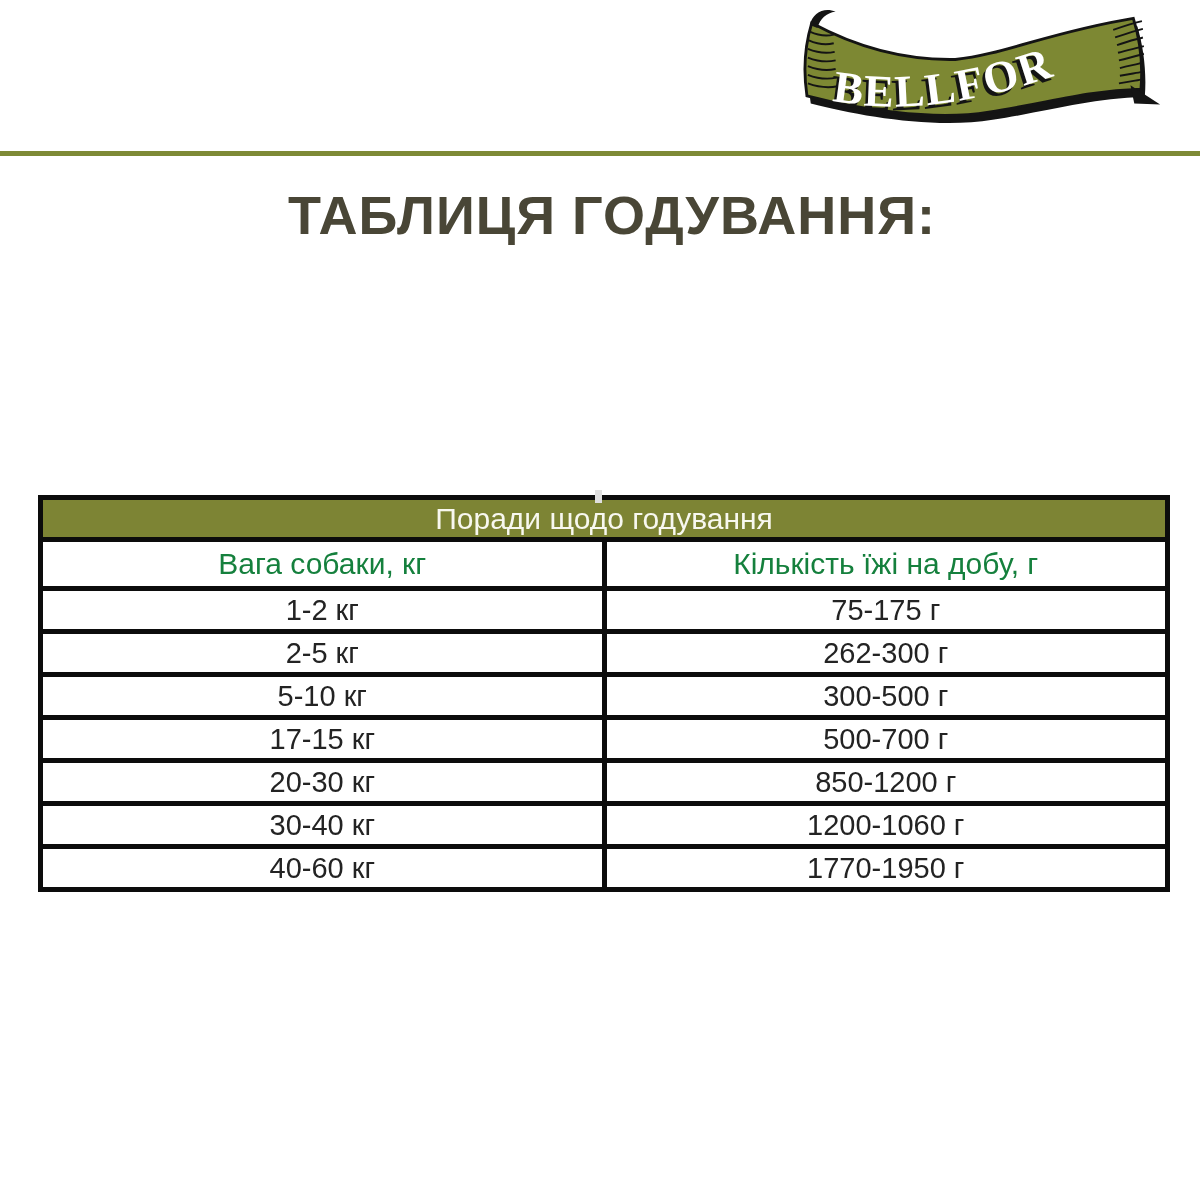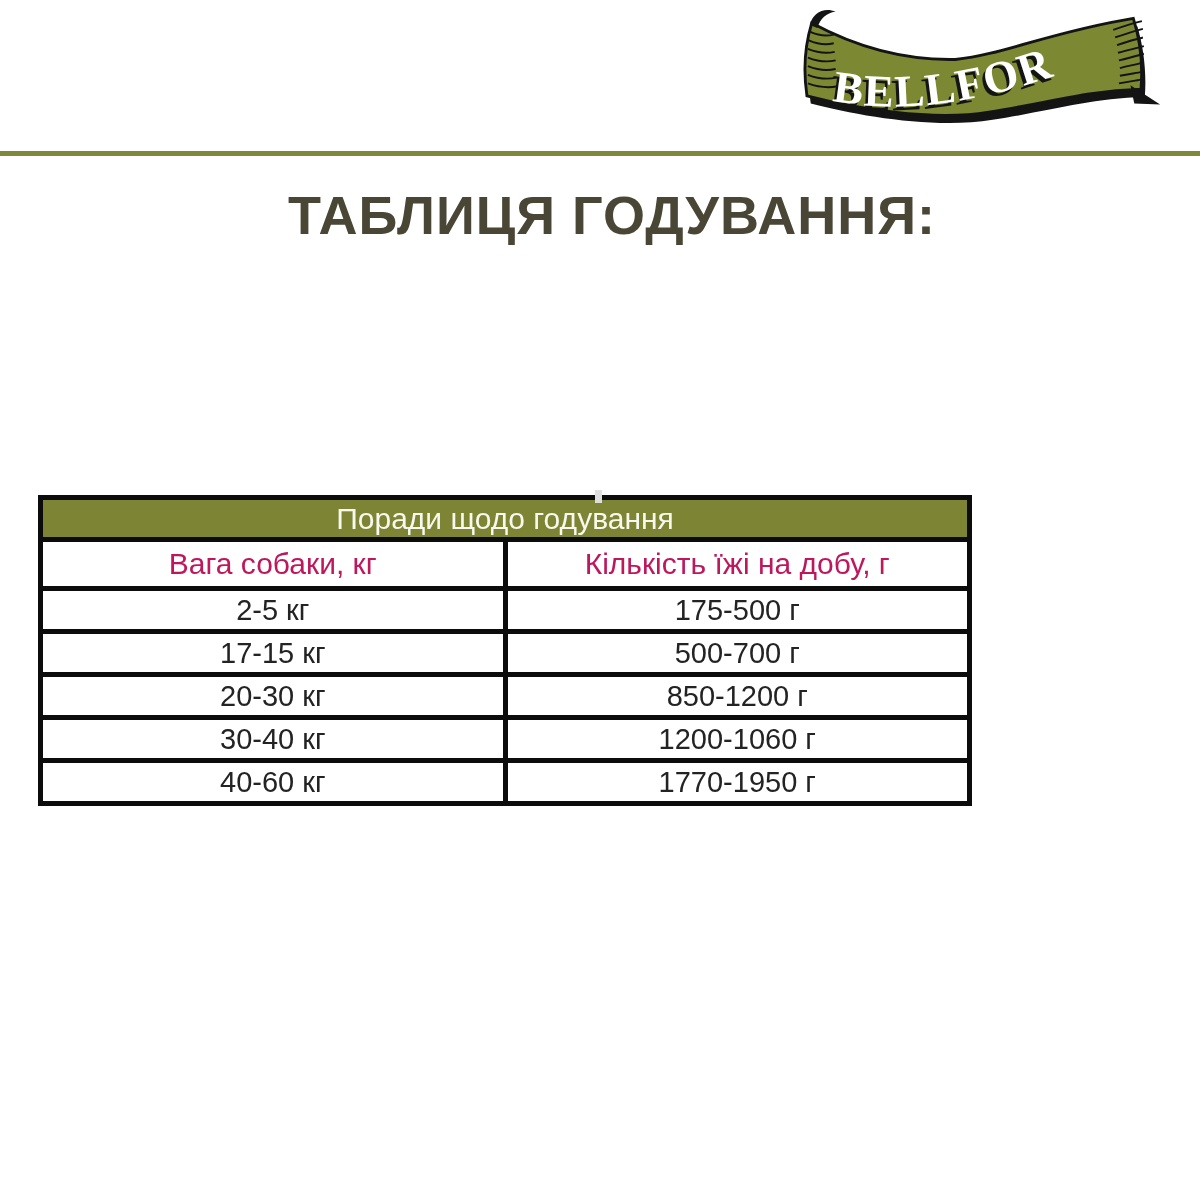--- a/index.html
+++ b/index.html
@@ -16,34 +16,34 @@
   .divider{position:absolute;left:0;top:151px;width:1200px;height:5px;background:#7e8a36;}
 
   
   .title{
     position:absolute;left:0;top:172px;width:1200px;margin:12px;
     text-align:center;font-weight:800;font-size:54px;letter-spacing:1px;
     color:#494636;font-family:"Liberation Sans", sans-serif;
   }
 
   
-  .table-wrap{position:absolute;left:38px;top:495px;width:934px;}
+  .table-wrap{position:absolute;left:38px;top:495px;width:1132px;}
   .tick{position:absolute;left:557px;top:-5px;width:7px;height:13px;background:#dfdfdf;z-index:2;}
   table.feeding{
     width:100%;border-collapse:collapse;table-layout:fixed;
     font-size:29px;color:#232323;
   }
   table.feeding td{
     border:5px solid #0c0c0c;text-align:center;padding:0;
     height:38px;line-height:38px;background:#ffffff;
   }
   table.feeding td.thead{
     background:#7d8434;color:#f8f8ef;height:37px;line-height:37px;font-size:30px;
   }
-  table.feeding tr.colhead td{height:44px;line-height:44px;font-size:30px;color:#be185d;}
+  table.feeding tr.colhead td{height:44px;line-height:44px;font-size:30px;color:#15803d;}
 </style>
 </head>
 <body>
 
 <div class="page">
 
   <svg class="logo" viewBox="0 0 390 140" aria-hidden="true">
     <defs>
       <path id="ribbonTextPath" d="M 30,101 C 120,119 215,104 360,40"></path>
     </defs>
@@ -100,22 +100,30 @@
     <table class="feeding">
       <tbody>
         <tr>
           <td class="thead" colspan="2">Поради щодо годування</td>
         </tr>
         <tr class="colhead">
           <td>Вага собаки, кг</td>
           <td>Кількість їжі на добу, г</td>
         </tr>
         <tr>
+          <td>1-2 кг</td>
+          <td>75-175 г</td>
+        </tr>
+        <tr>
           <td>2-5 кг</td>
-          <td>175-500 г</td>
+          <td>262-300 г</td>
+        </tr>
+        <tr>
+          <td>5-10 кг</td>
+          <td>300-500 г</td>
         </tr>
         <tr>
           <td>17-15 кг</td>
           <td>500-700 г</td>
         </tr>
         <tr>
           <td>20-30 кг</td>
           <td>850-1200 г</td>
         </tr>
         <tr>

